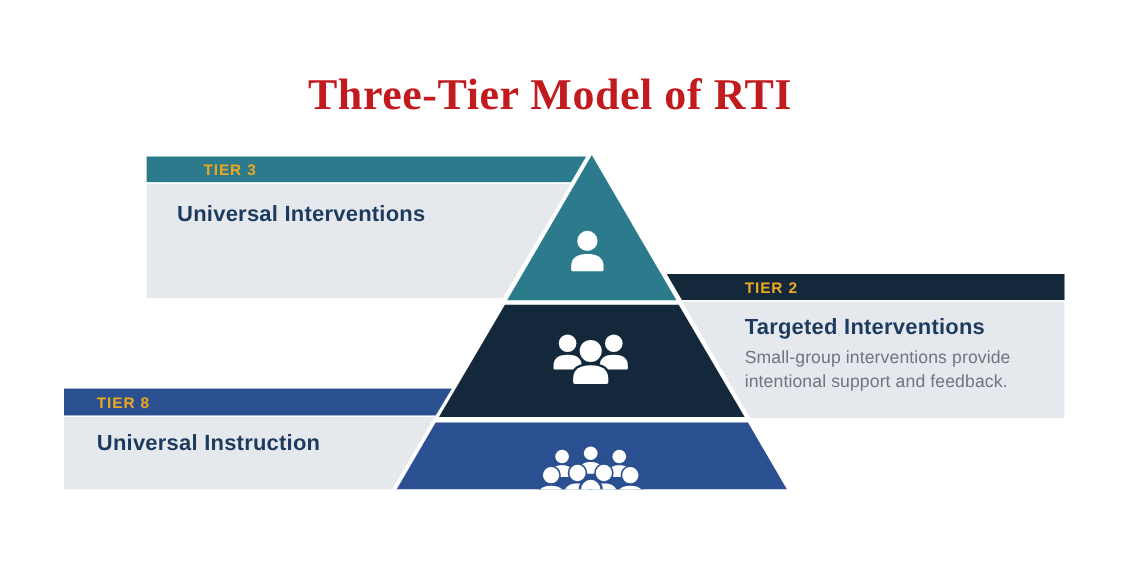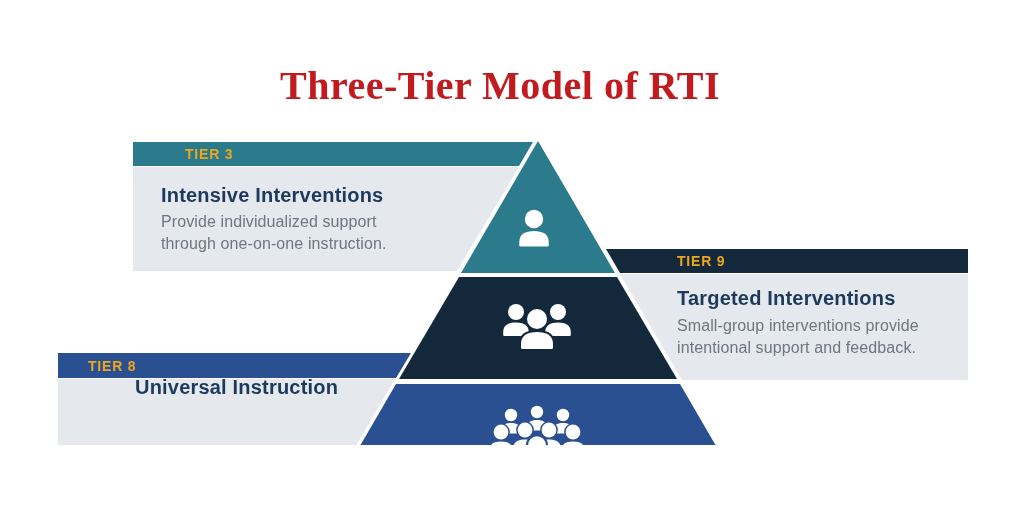--- a/index.html
+++ b/index.html
@@ -75,43 +75,41 @@
   
   #tier3-label   { left: 161px; top: 142px; margin-left: 24px; }
   #tier3-heading { left: 161px; top: 184px; }
   #tier3-desc    { left: 161px; top: 211px; }
 
   #tier2-label   { left: 677px; top: 249px; }
   #tier2-heading { left: 677px; top: 287px; }
   #tier2-desc    { left: 677px; top: 315px; }
 
   #tier1-label   { left: 88px; top: 354px; }
-  #tier1-heading { left: 88px; top: 376px; margin-left: 47px; }
+  #tier1-heading { left: 88px; top: 392px; }
   #tier1-desc    { left: 88px; top: 420px; }
 
   #pyramid-svg { left: 0; top: 0; }
   .person-fill { fill: #ffffff; }
 </style>
 </head>
 <body>
 
 <div id="stage">
 
   <div id="title" class="abs">Three-Tier Model of RTI</div>
 
   <div id="tier3-bar" class="abs tier-bar bar-teal"></div>
   <div id="tier3-body" class="abs tier-body"></div>
   <div id="tier3-label" class="abs tier-label">TIER 3</div>
-  <div id="tier3-heading" class="abs tier-heading">Intensive Interventions</div>
-  <div id="tier3-desc" class="abs tier-desc">Provide individualized support
-through one-on-one instruction.</div>
+  <div id="tier3-heading" class="abs tier-heading">Universal Interventions</div>
 
   <div id="tier2-bar" class="abs tier-bar bar-navy"></div>
   <div id="tier2-body" class="abs tier-body"></div>
-  <div id="tier2-label" class="abs tier-label">TIER 9</div>
+  <div id="tier2-label" class="abs tier-label">TIER 2</div>
   <div id="tier2-desc" class="abs tier-desc">Small-group interventions provide
 intentional support and feedback.</div>
   <div id="tier2-heading" class="abs tier-heading">Targeted Interventions</div>
 
   <div id="tier1-bar" class="abs tier-bar bar-blue"></div>
   <div id="tier1-body" class="abs tier-body"></div>
   <div id="tier1-label" class="abs tier-label">TIER 8</div>
   <div id="tier1-heading" class="abs tier-heading">Universal Instruction</div>
 
   <svg id="pyramid-svg" class="abs" width="1024" height="525" viewBox="0 0 1024 525">

